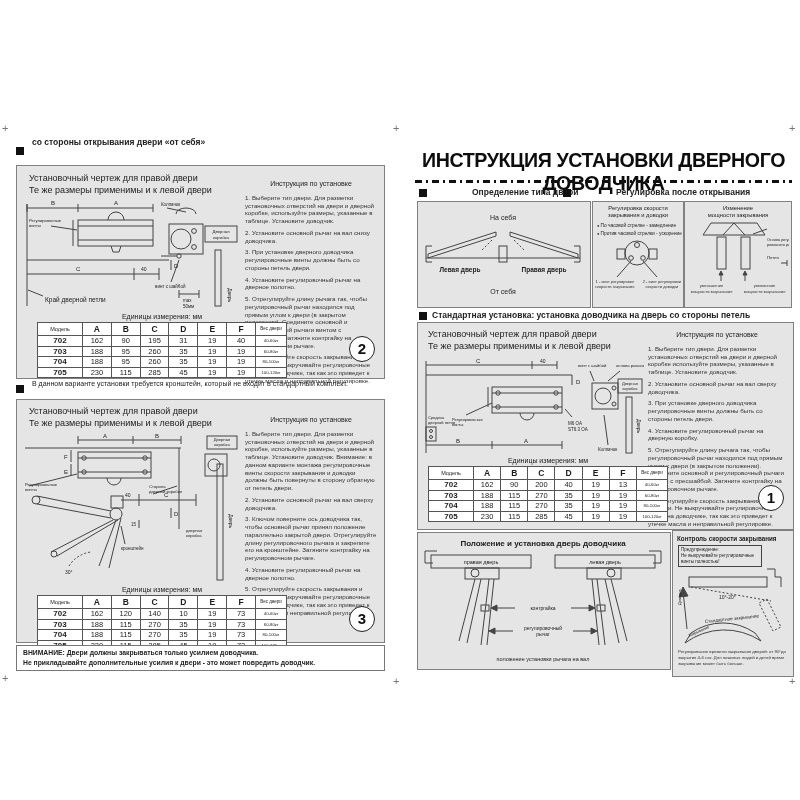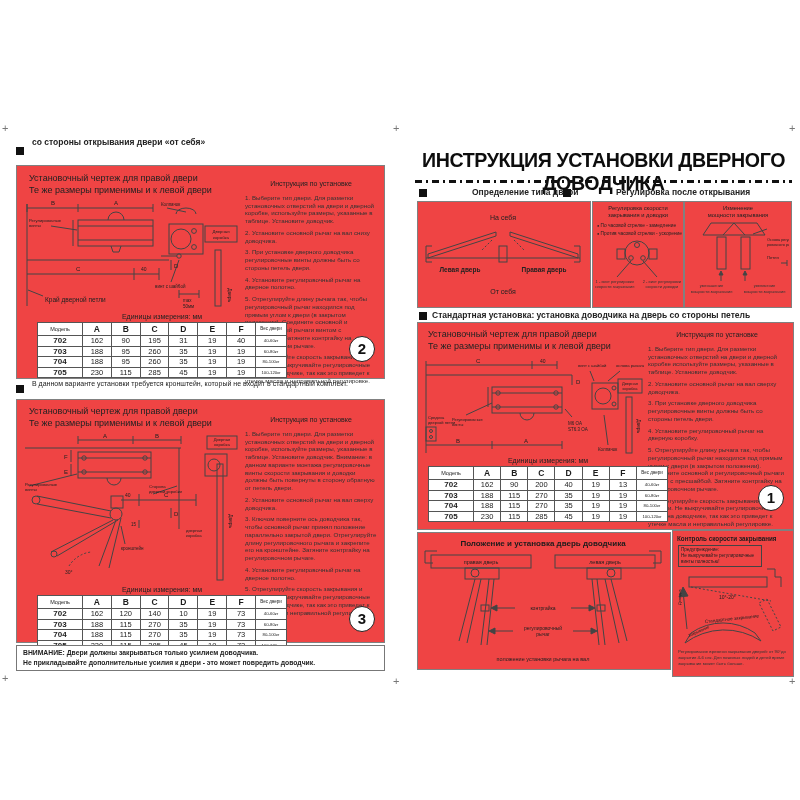--- a/index.html
+++ b/index.html
@@ -1,21 +1,21 @@
 <!DOCTYPE html>
 <html><head>
 <meta charset="utf-8">
 <style>
   html,body{margin:0;padding:0;}
   body{width:800px;height:800px;background:#ffffff;position:relative;
        font-family:"Liberation Sans", sans-serif;color:#1c1c1c;overflow:hidden;}
   .abs{position:absolute;}
   .regmark{position:absolute;color:#777;font-size:11px;line-height:1;}
   
-  .panel{position:absolute;border:1px solid #808080;background:#ef4444;}
+  .panel{position:absolute;border:1px solid #808080;background:#e5e5e5;}
   .sec-bullet{position:absolute;width:8px;height:8px;background:#111;}
   .sec-head{position:absolute;font-weight:bold;font-size:8.5px;line-height:1.3;color:#222;}
   .sec-sub{font-weight:normal;font-size:7px;}
   .draw-title{position:absolute;font-size:9px;color:#222;line-height:1.35;}
   .instr-col{position:absolute;font-size:6.2px;line-height:1.25;color:#333;}
   .instr-title{text-align:center;font-size:7px;color:#222;margin-bottom:5px;}
   .instr-item{margin-bottom:4px;}
   .units{position:absolute;text-align:center;font-size:7px;color:#222;}
   table.dims{position:absolute;border-collapse:collapse;table-layout:fixed;background:#fff;}
   table.dims th, table.dims td{border:1px solid #555;text-align:center;padding:0;line-height:1.2;}

